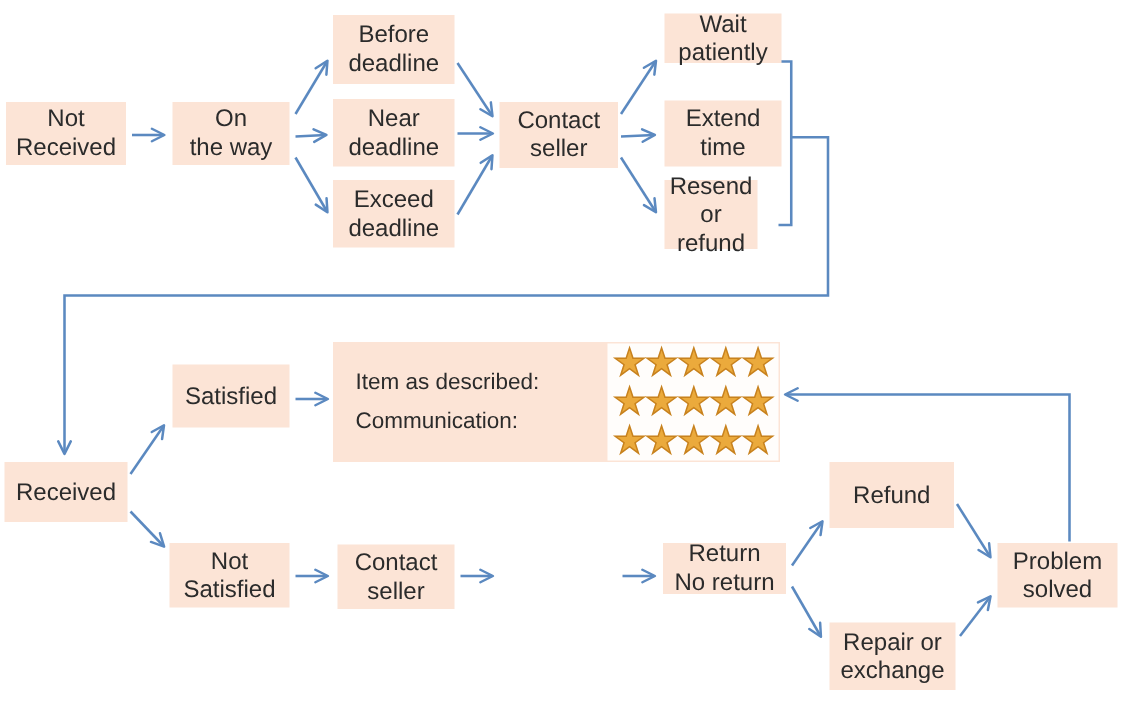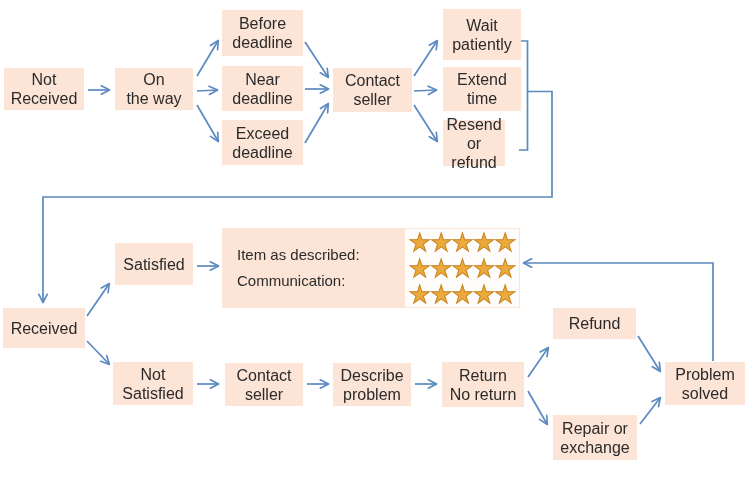--- a/index.html
+++ b/index.html
@@ -85,21 +85,21 @@
   <div class="box" style="left:115px;top:68px;width:78px;height:42px">On
 the way</div>
   <div class="box" style="left:222px;top:10px;width:81px;height:46px">Before
 deadline</div>
   <div class="box" style="left:222px;top:66px;width:81px;height:45px">Near
 deadline</div>
   <div class="box" style="left:222px;top:120px;width:81px;height:45px">Exceed
 deadline</div>
   <div class="box" style="left:333px;top:68px;width:79px;height:44px">Contact
 seller</div>
-  <div class="box" style="left:443px;top:9px;width:78px;height:51px">Wait
+  <div class="box" style="left:443px;top:9px;width:78px;height:33px">Wait
 patiently</div>
   <div class="box" style="left:443px;top:67px;width:78px;height:44px">Extend
 time</div>
   <div class="box" style="left:443px;top:120px;width:62px;height:46px">Resend
 or refund</div>
 
   <div class="box" style="left:3px;top:308px;width:82px;height:40px">Received</div>
   <div class="box" style="left:115px;top:243px;width:78px;height:42px">Satisfied</div>
 
   <div class="rating-box" style="left:222px;top:228px;width:298px;height:80px">
@@ -111,23 +111,21 @@
       <div class="star-row">★★★★★</div>
       <div class="star-row">★★★★★</div>
       <div class="star-row">★★★★★</div>
     </div>
   </div>
 
   <div class="box" style="left:113px;top:362px;width:80px;height:43px">Not
 Satisfied</div>
   <div class="box" style="left:225px;top:363px;width:78px;height:43px">Contact
 seller</div>
-  <div class="box" style="left:333px;top:363px;width:78px;height:43px">Describe
-problem</div>
-  <div class="box" style="left:442px;top:362px;width:82px;height:45px">Return
+  <div class="box" style="left:442px;top:362px;width:82px;height:34px">Return
 No return</div>
-  <div class="box" style="left:553px;top:308px;width:83px;height:31px">Refund</div>
+  <div class="box" style="left:553px;top:308px;width:83px;height:44px">Refund</div>
   <div class="box" style="left:553px;top:415px;width:84px;height:45px">Repair or
 exchange</div>
   <div class="box" style="left:665px;top:362px;width:80px;height:43px">Problem
 solved</div>
 
 </div>
 
 </body></html>

